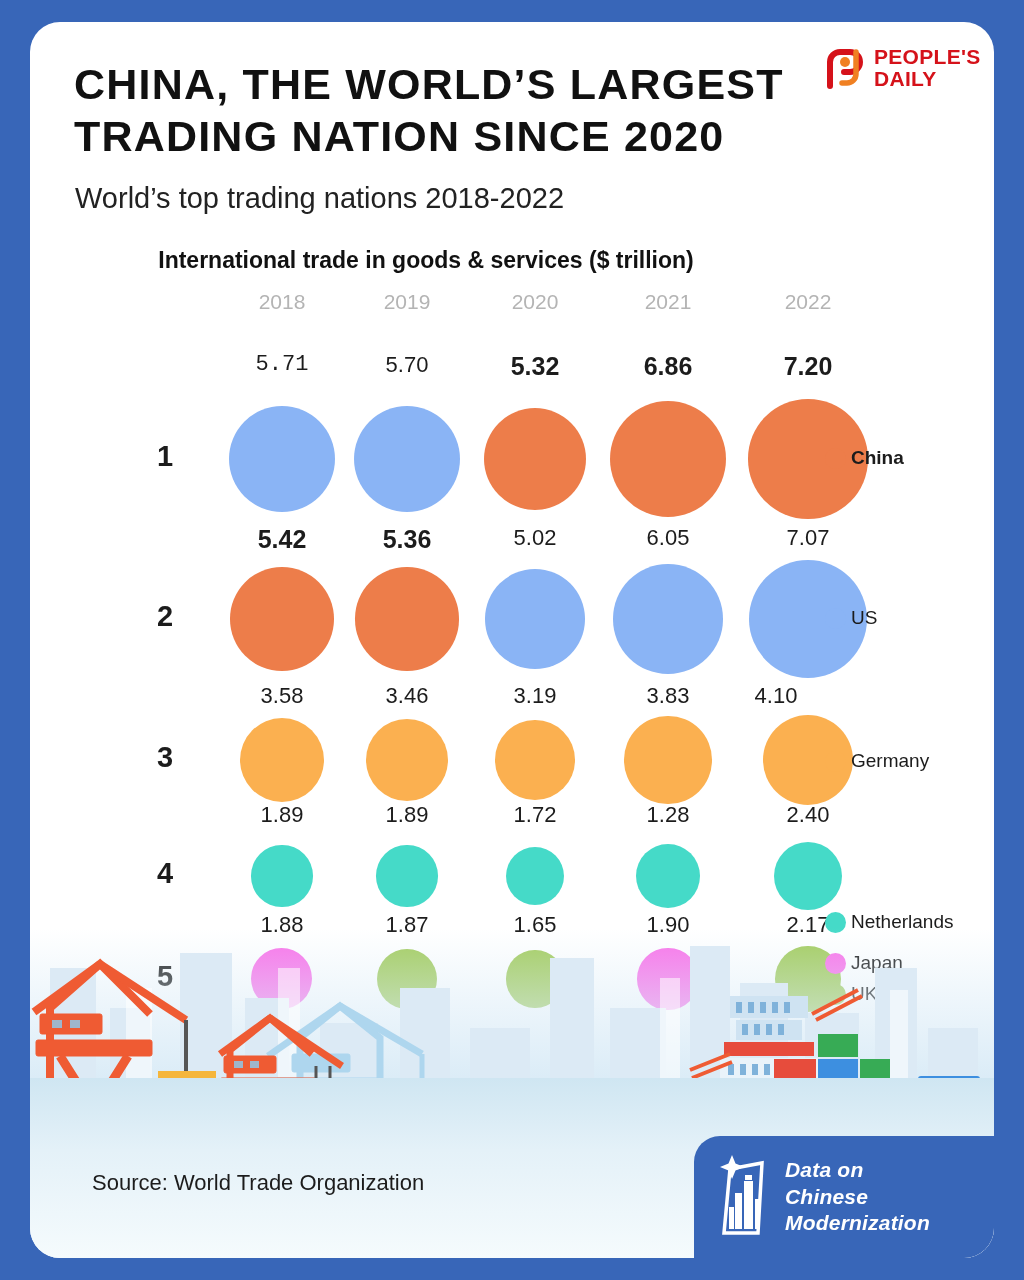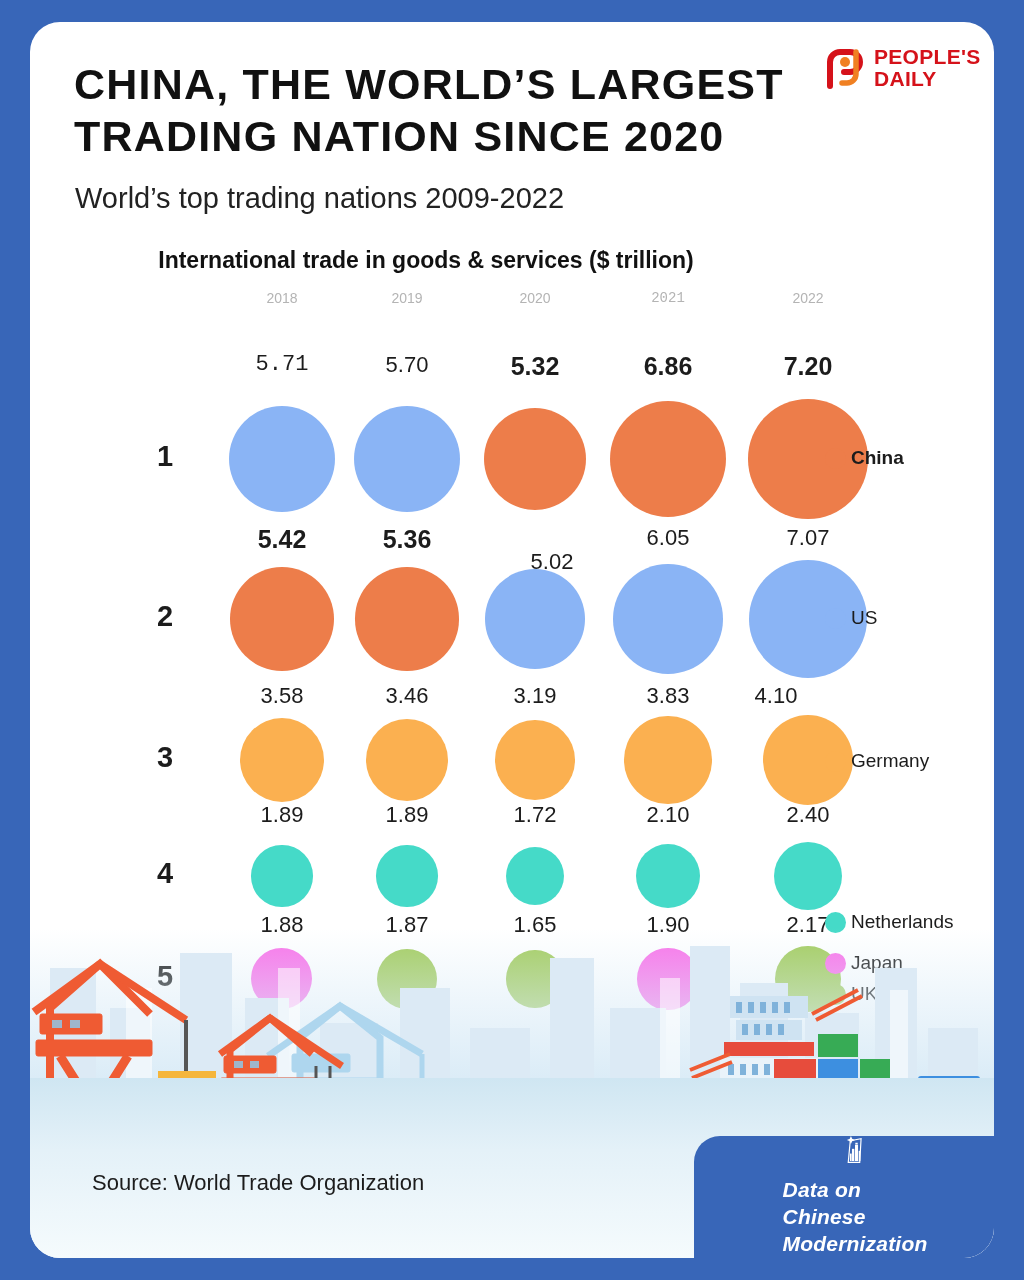--- a/index.html
+++ b/index.html
@@ -39,21 +39,21 @@
     color:#d5121a; font-weight:bold; font-size:21px;
     line-height:1.06; letter-spacing:.3px; font-stretch:condensed;
   }
 
   
   #chart-title {
     position:absolute; top:225px; left:0; width:792px; text-align:center;
     font-size:23px; font-weight:bold; color:#111;
   }
   .col-head {
-    position:absolute; font-size:14px; color:#b4b4b4;
+    position:absolute; font-size:21px; color:#b4b4b4;
     text-align:center; width:120px; top:268px;
   }
   .val {
     position:absolute; font-size:22px; color:#1c1c1c;
     text-align:center; width:120px;
   }
   .val.b { font-weight:bold; font-size:25px; }
   .rank {
     position:absolute; left:110px; width:50px; text-align:center;
     font-size:29px; font-weight:bold; color:#1c1c1c;
@@ -78,21 +78,21 @@
   }
   #source {
     position:absolute; left:62px; bottom:62px;
     font-size:22px; color:#1c1c1c;
   }
 
   
   #badge {
     position:absolute; right:0; bottom:0; width:300px; height:122px;
     background:#3866b8; border-top-left-radius:26px;
-    display:flex; align-items:center; padding-left:22px; gap:13px;flex-direction:column;
+    display:flex; align-items:center; padding-left:22px; gap:13px;
   }
   #badge .txt {
     color:#fff; font-weight:bold; font-style:italic;
     font-size:21px; line-height:1.28; letter-spacing:.2px;
   }
 </style>
 </head>
 <body>
 
 <div id="card">
@@ -103,46 +103,46 @@
       <path d="M30 4 L30 26 A9 9 0 0 1 21 35 L16 35" fill="none" stroke="#f08022" stroke-width="5.5" stroke-linecap="round"></path>
       <circle cx="19" cy="14" r="5" fill="#f08022"></circle>
     </svg>
     <div class="words">
       <div>PEOPLE'S</div>
       <div>DAILY</div>
     </div>
   </div>
 
   <div id="title">CHINA, THE WORLD’S LARGEST TRADING NATION SINCE 2020</div>
-  <div id="subtitle">World’s top trading nations 2009-2022</div>
+  <div id="subtitle">World’s top trading nations 2018-2022</div>
   <div id="chart-title">International trade in goods &amp; services ($ trillion)</div>
 
   <div id="chart-layer">
       <div class="col-head" style="left: 192px;">2018</div>
       <div class="col-head" style="left: 317px;">2019</div>
       <div class="col-head" style="left: 445px;">2020</div>
-      <div class="col-head" style="left: 578px; font-family: Liberation Mono, monospace;">2021</div>
+      <div class="col-head" style="left: 578px;">2021</div>
       <div class="col-head" style="left: 718px;">2022</div>
       <div class="rank" style="top: 418px;">1</div>
       <div class="val" style="left: 192px; top: 330px; font-family: Liberation Mono, monospace;">5.71</div>
       <div class="bubble" style="height: 106.335px; width: 106.335px; left: 198.832px; top: 383.832px; background: rgb(138, 180, 245);"></div>
       <div class="val" style="left: 317px; top: 330px;">5.70</div>
       <div class="bubble" style="height: 106.242px; width: 106.242px; left: 323.879px; top: 383.879px; background: rgb(138, 180, 245);"></div>
       <div class="val b" style="left: 445px; top: 330px;">5.32</div>
       <div class="bubble" style="height: 102.64px; width: 102.64px; left: 453.68px; top: 385.68px; background: rgb(237, 125, 74);"></div>
       <div class="val b" style="left: 578px; top: 330px;">6.86</div>
       <div class="bubble" style="height: 116.553px; width: 116.553px; left: 579.724px; top: 378.724px; background: rgb(237, 125, 74);"></div>
       <div class="val b" style="left: 718px; top: 330px;">7.20</div>
       <div class="bubble" style="height: 119.406px; width: 119.406px; left: 718.297px; top: 377.297px; background: rgb(237, 125, 74);"></div>
       <div class="rank" style="top: 578px;">2</div>
       <div class="val b" style="left: 192px; top: 503px;">5.42</div>
       <div class="bubble" style="height: 103.6px; width: 103.6px; left: 200.2px; top: 545.2px; background: rgb(237, 125, 74);"></div>
       <div class="val b" style="left: 317px; top: 503px;">5.36</div>
       <div class="bubble" style="height: 103.025px; width: 103.025px; left: 325.488px; top: 545.488px; background: rgb(237, 125, 74);"></div>
-      <div class="val" style="left: 462px; top: 503px; margin-top: 24px;">5.02</div>
+      <div class="val" style="left: 445px; top: 503px;">5.02</div>
       <div class="bubble" style="height: 99.7038px; width: 99.7038px; left: 455.148px; top: 547.148px; background: rgb(138, 180, 245);"></div>
       <div class="val" style="left: 578px; top: 503px;">6.05</div>
       <div class="bubble" style="height: 109.456px; width: 109.456px; left: 583.272px; top: 542.272px; background: rgb(138, 180, 245);"></div>
       <div class="val" style="left: 718px; top: 503px;">7.07</div>
       <div class="bubble" style="height: 118.323px; width: 118.323px; left: 718.838px; top: 537.838px; background: rgb(138, 180, 245);"></div>
       <div class="rank" style="top: 719px;">3</div>
       <div class="val" style="left: 192px; top: 661px;">3.58</div>
       <div class="bubble" style="height: 84.198px; width: 84.198px; left: 209.901px; top: 695.901px; background: rgb(251, 176, 80);"></div>
       <div class="val" style="left: 317px; top: 661px;">3.46</div>
       <div class="bubble" style="height: 82.7748px; width: 82.7748px; left: 335.613px; top: 696.613px; background: rgb(251, 176, 80);"></div>
@@ -152,21 +152,21 @@
       <div class="bubble" style="height: 87.0882px; width: 87.0882px; left: 594.456px; top: 694.456px; background: rgb(251, 176, 80);"></div>
       <div class="val" style="left: 686px; top: 661px;">4.10</div>
       <div class="bubble" style="height: 90.1056px; width: 90.1056px; left: 732.947px; top: 692.947px; background: rgb(251, 176, 80);"></div>
       <div class="rank" style="top: 835px;">4</div>
       <div class="val" style="left: 192px; top: 780px;">1.89</div>
       <div class="bubble" style="height: 61.1774px; width: 61.1774px; left: 221.411px; top: 823.411px; background: rgb(69, 218, 200);"></div>
       <div class="val" style="left: 317px; top: 780px;">1.89</div>
       <div class="bubble" style="height: 61.1774px; width: 61.1774px; left: 346.411px; top: 823.411px; background: rgb(69, 218, 200);"></div>
       <div class="val" style="left: 445px; top: 780px;">1.72</div>
       <div class="bubble" style="height: 58.3612px; width: 58.3612px; left: 475.819px; top: 824.819px; background: rgb(69, 218, 200);"></div>
-      <div class="val" style="left: 578px; top: 780px;">2.10</div>
+      <div class="val" style="left: 578px; top: 780px;">1.28</div>
       <div class="bubble" style="height: 64.4866px; width: 64.4866px; left: 605.757px; top: 821.757px; background: rgb(69, 218, 200);"></div>
       <div class="val" style="left: 718px; top: 780px;">2.40</div>
       <div class="bubble" style="height: 68.9391px; width: 68.9391px; left: 743.53px; top: 819.53px; background: rgb(69, 218, 200);"></div>
       <div class="rank" style="top: 938px;">5</div>
       <div class="val" style="left: 192px; top: 890px;">1.88</div>
       <div class="bubble" style="height: 61.0153px; width: 61.0153px; left: 221.492px; top: 926.492px; background: rgb(250, 114, 234);"></div>
       <div class="val" style="left: 317px; top: 890px;">1.87</div>
       <div class="bubble" style="height: 60.8528px; width: 60.8528px; left: 346.574px; top: 926.574px; background: rgb(163, 204, 94);"></div>
       <div class="val" style="left: 445px; top: 890px;">1.65</div>
       <div class="bubble" style="height: 57.1613px; width: 57.1613px; left: 476.419px; top: 928.419px; background: rgb(163, 204, 94);"></div>

